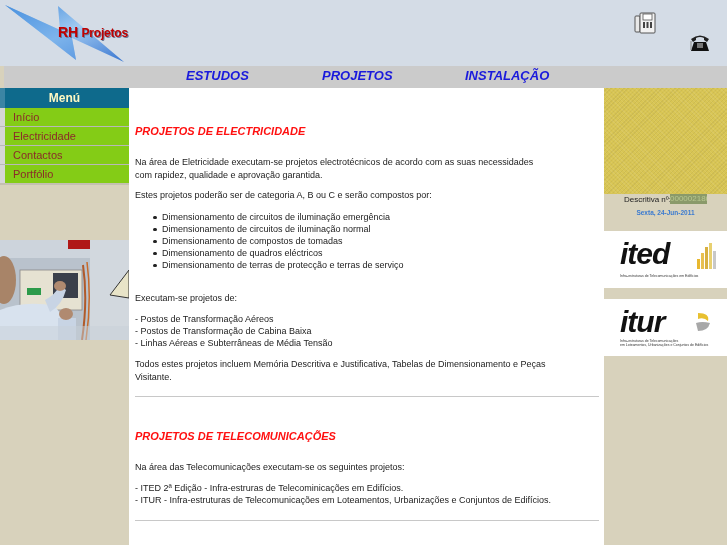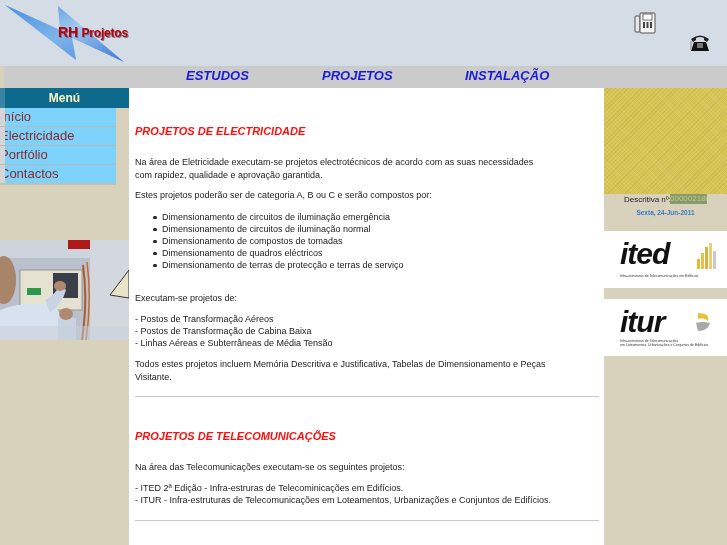--- a/index.html
+++ b/index.html
@@ -20,22 +20,22 @@
   
   .navbar { position:absolute; left:4px; top:66px; width:727px; height:22px; background:#cbcbcb;padding-left:31px; }
   .nav-link { position:absolute; top:2px; font-weight:bold; font-style:italic; font-size:13px; color:#1a1adc; text-decoration:none; white-space:nowrap; }
 
   
   .sidebar { position:absolute; left:0; top:88px; width:129px; height:457px; background:#d8d2bc; }
   .menu-title { position:absolute; left:0; top:0; width:129px; height:20px; background:#0e6a8c; color:#fef9c3;
     font-weight:bold; font-size:12px; text-align:center; line-height:20px; }
   .menu-title .strip { position:absolute; left:0; top:0; width:5px; height:20px; background:#3b85a4; }
   .menu-items { position:absolute; left:0; top:20px; width:129px; }
-  .menu-item { position:relative; height:18px; background:#7dd3fc; border-bottom:1px solid #b8b8b8; color:#8b2a2a;
-    font-size:13px; line-height:18px; box-sizing:content-box; width:116px; cursor:pointer; }
+  .menu-item { position:relative; height:18px; background:#84cc16; border-bottom:1px solid #b8b8b8; color:#8b2a2a;
+    font-size:11px; line-height:18px; padding-left:13px; box-sizing:content-box; width:116px; cursor:pointer; }
   .menu-item::before { content:""; position:absolute; left:0; top:0; width:5px; height:18px; background:#d6d6d6; }
   .menu-item:last-child { border-bottom:2px solid #c4c0b0; }
   .photo { position:absolute; left:0; top:152px; width:129px; height:100px; overflow:hidden; }
 
   
   .main { position:absolute; left:129px; top:88px; width:475px; height:457px; background:#fff; }
   .content { position:absolute; left:6px; top:0; width:464px; font-size:9px; color:#222; }
   .section-title { position:absolute; left:0; color:#ff1010; font-weight:bold; font-style:italic; font-size:11px; white-space:nowrap; }
   .p { position:absolute; left:0; line-height:12.5px; white-space:nowrap; }
   .bullets { position:absolute; left:18px; margin:0; padding:0; list-style:none; }
@@ -103,22 +103,22 @@
 </div>
 
 <div class="sidebar">
   <div class="menu-title">
     <span class="strip"></span>
     <span>Menú</span>
   </div>
   <div class="menu-items">
     <div class="menu-item">Início</div>
     <div class="menu-item">Electricidade</div>
+    <div class="menu-item">Contactos</div>
     <div class="menu-item">Portfólio</div>
-    <div class="menu-item">Contactos</div>
   </div>
 
   <div class="photo">
     <svg width="129" height="100" viewBox="0 0 129 100">
       <rect width="129" height="100" fill="#b9c2cc"></rect>
       <rect x="0" y="0" width="129" height="18" fill="#cdd4dc"></rect>
       <rect x="90" y="0" width="39" height="100" fill="#d2d8de"></rect>
       <polygon points="110,55 129,30 129,58" fill="#e8e4c8" stroke="#333" stroke-width="1"></polygon>
       <rect x="68" y="0" width="22" height="9" fill="#b01818"></rect>
       <rect x="20" y="30" width="62" height="40" fill="#e6e2d2" stroke="#888" stroke-width="0.8"></rect>

